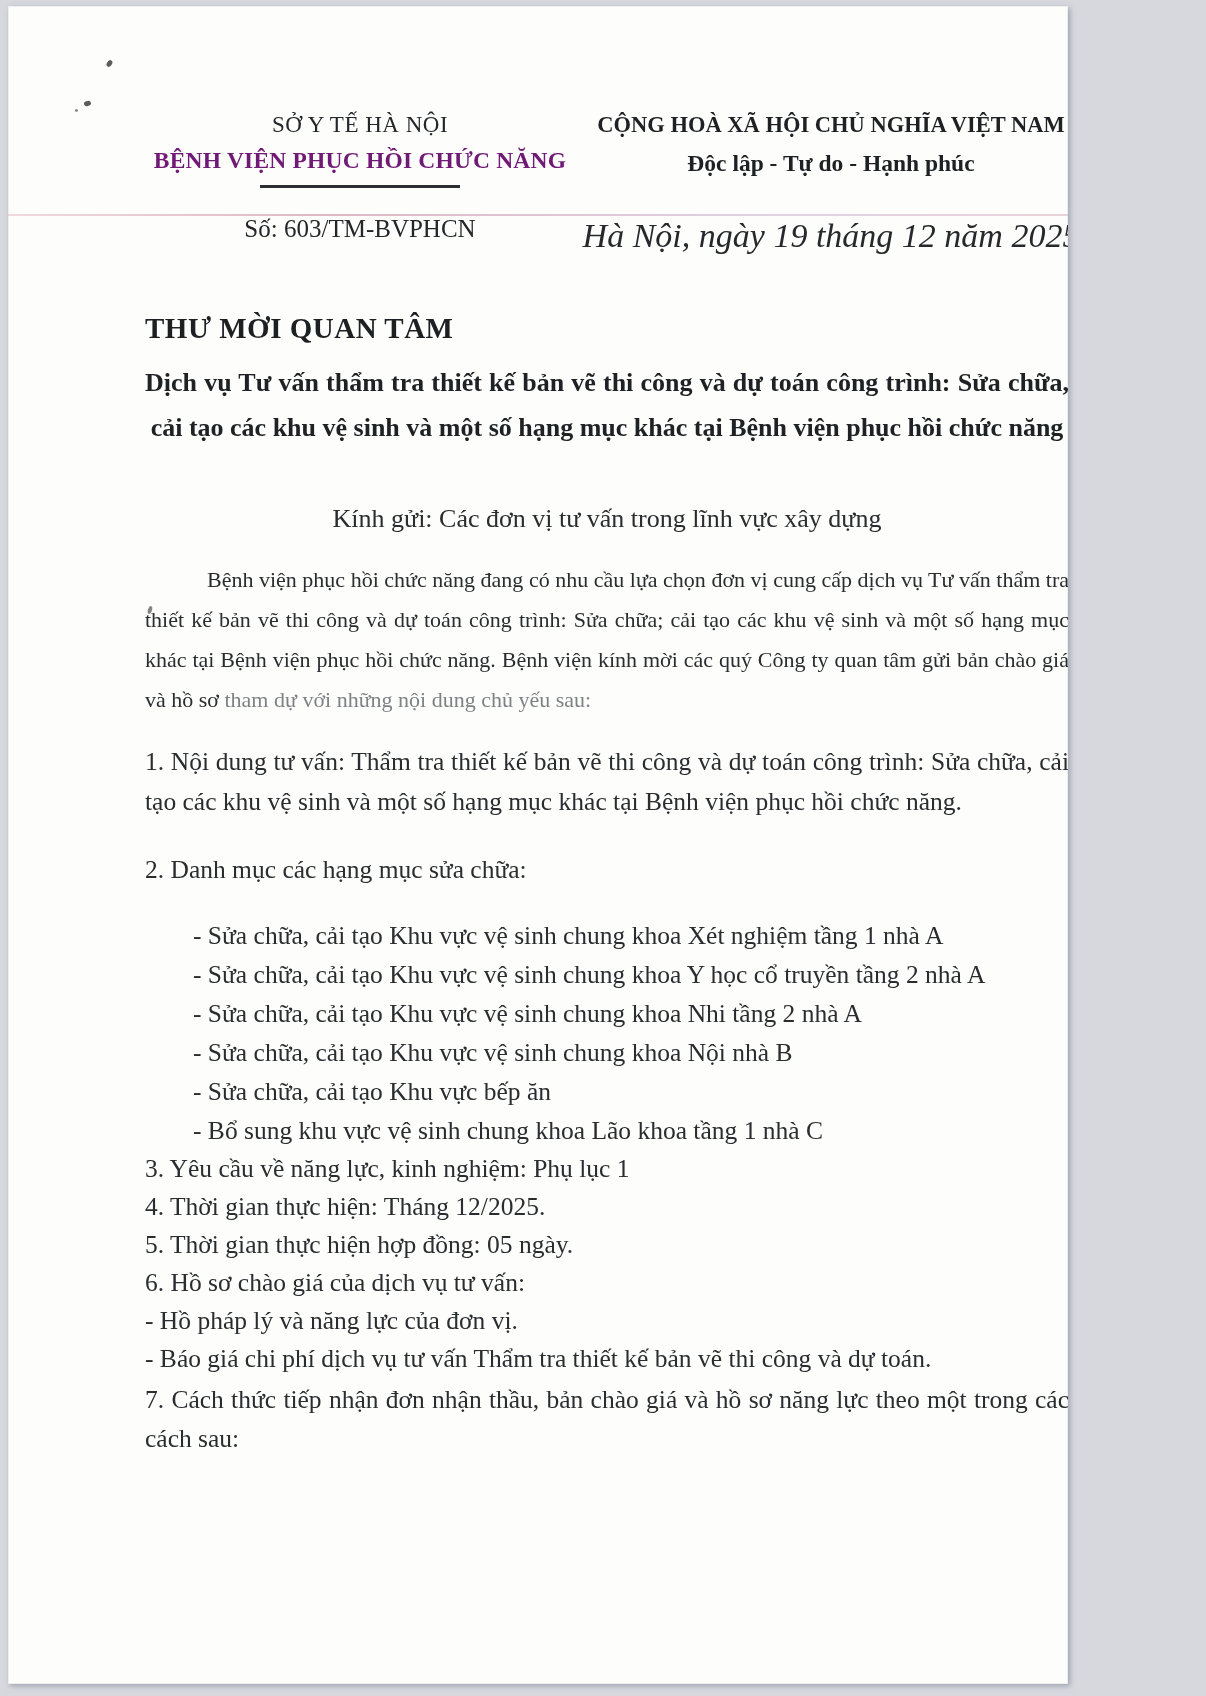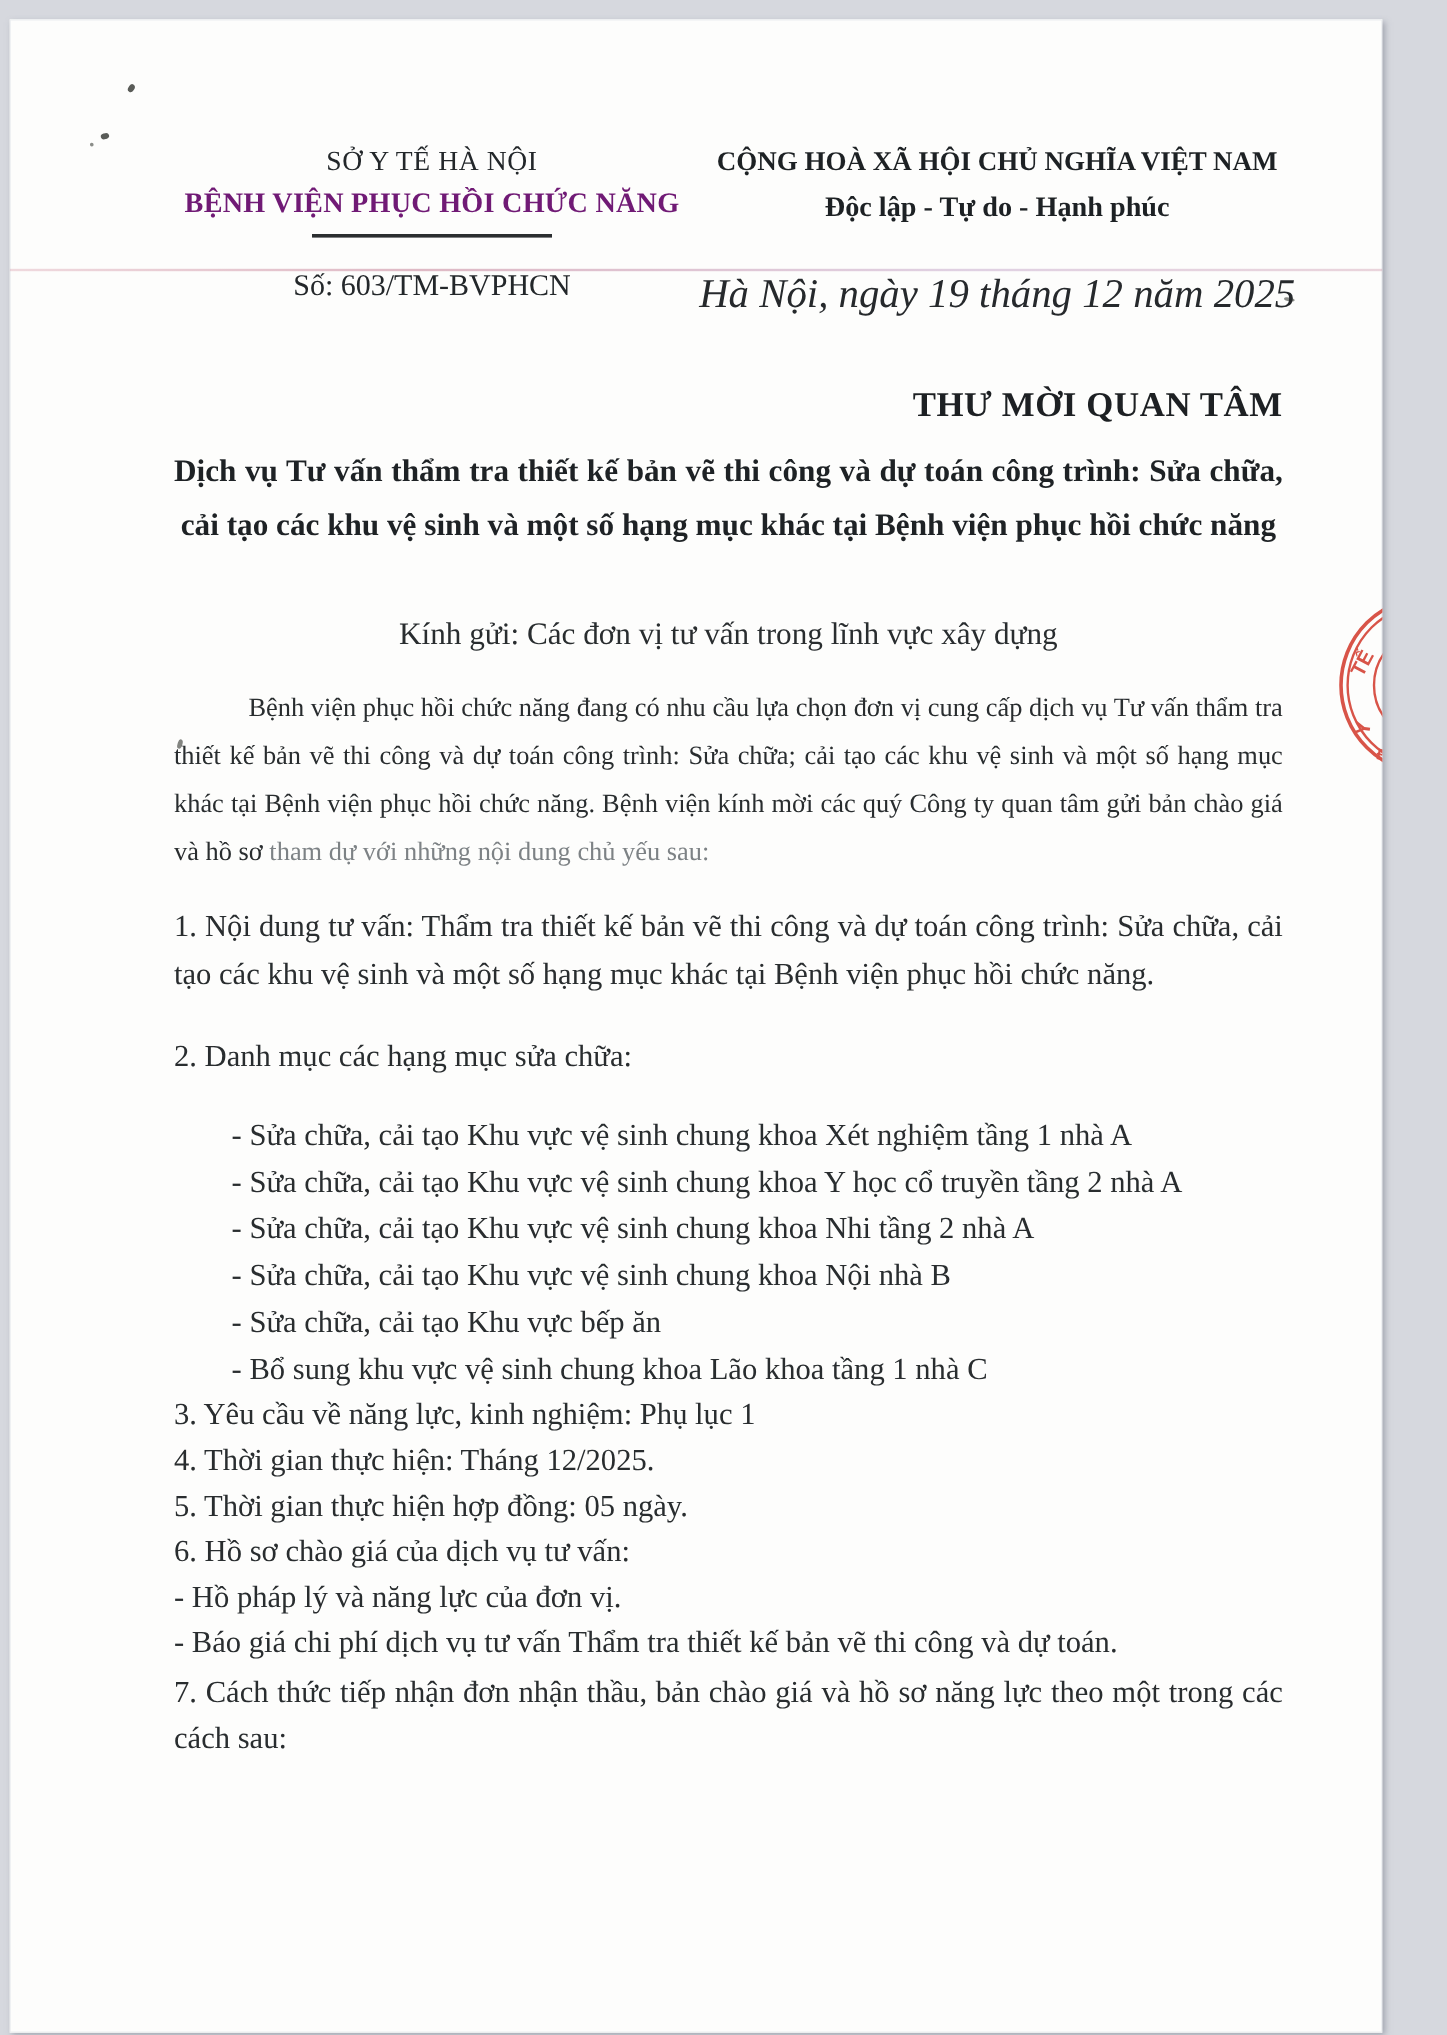--- a/index.html
+++ b/index.html
@@ -3,21 +3,21 @@
 <meta charset="utf-8">
 <style>
   html,body{margin:0;padding:0;}
   body{
     width:1206px;height:1696px;
     background:#d6d8de;
     font-family:"Liberation Serif","DejaVu Serif",serif;
     position:relative;overflow:hidden;
   }
   .page{
-    position:absolute;left:8px;top:16px;width:1144px;height:1678px;
+    position:absolute;left:8px;top:6px;width:1060px;height:1678px;
     background:#fdfdfc;
     box-shadow:2px 2px 5px rgba(110,115,130,.5), inset 0 0 0 1px #eceef0;
     overflow:hidden;
   }
   
   .fold-line{
     position:absolute;left:0;top:208px;width:100%;height:2px;
     background:linear-gradient(90deg,rgba(214,150,165,.35),rgba(202,140,160,.6) 30%,rgba(188,155,195,.45) 70%,rgba(205,150,170,.4));
     pointer-events:none;
   }
@@ -35,21 +35,21 @@
   .org-underline{width:200px;height:3px;background:#2b2e30;margin:7px auto 0;}
   .doc-number{font-size:25px;line-height:30px;margin-top:26px;color:#23272a;}
 
   .national-block{position:absolute;left:568px;top:102px;width:510px;text-align:center;color:#1d2124;}
   .motto1{font-size:22.5px;font-weight:bold;line-height:34px;}
   .motto2{font-size:23.5px;font-weight:bold;line-height:34px;margin-top:4px;}
   .date-line{font-size:34px;font-style:italic;line-height:32px;margin-top:40px;color:#26292c;}
 
   
   .doc-body{position:absolute;left:137px;top:300px;width:924px;color:#292d2f;}
-  .doc-title{font-size:29px;font-weight:bold;text-align:right;line-height:44px;color:#1d2023;letter-spacing:.5px;}
+  .doc-title{font-size:29px;font-weight:bold;text-align:left;line-height:44px;color:#1d2023;letter-spacing:.5px;}
   .doc-subtitle{
     font-size:26px;font-weight:bold;line-height:45px;margin-top:10px;color:#1e2225;
     text-align:justify;text-align-last:center;
   }
   .salutation{font-size:26px;text-align:center;line-height:30px;margin-top:54px;}
   .para{font-size:22px;line-height:40px;text-align:justify;}
   .intro{margin-top:26px;text-indent:62px;}
   .faded{color:#7d8285;}
   .item{font-size:25.5px;line-height:40px;text-align:justify;}
   .item1{margin-top:18px;}

